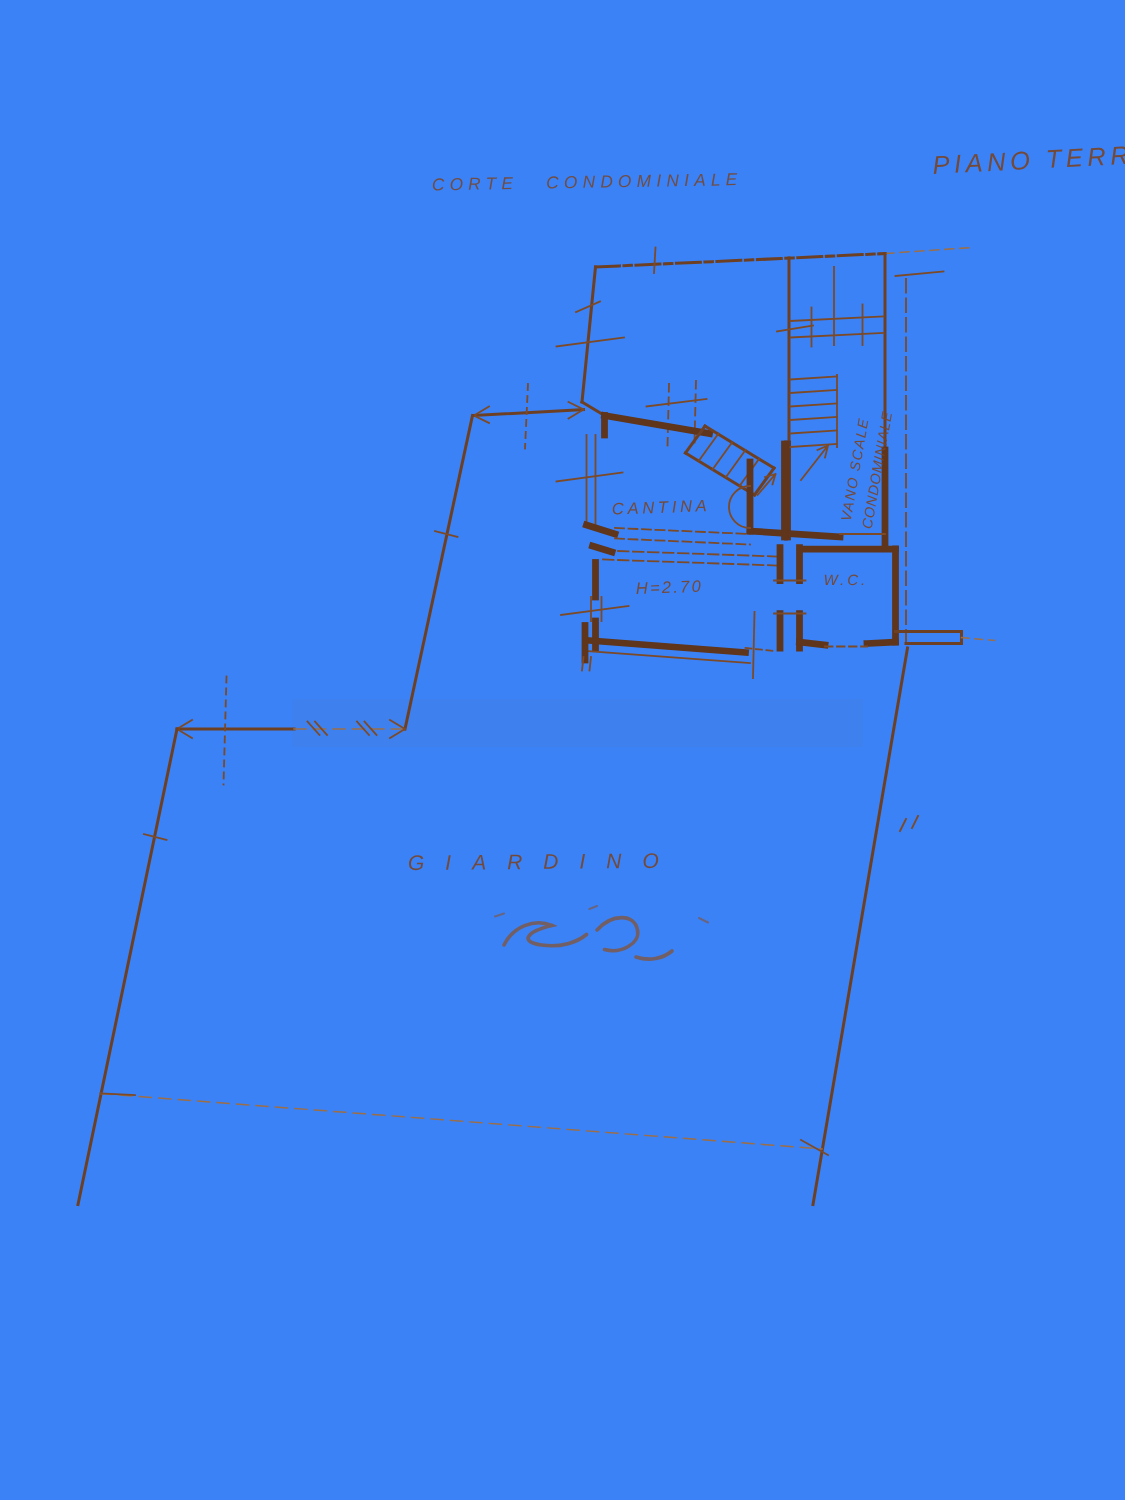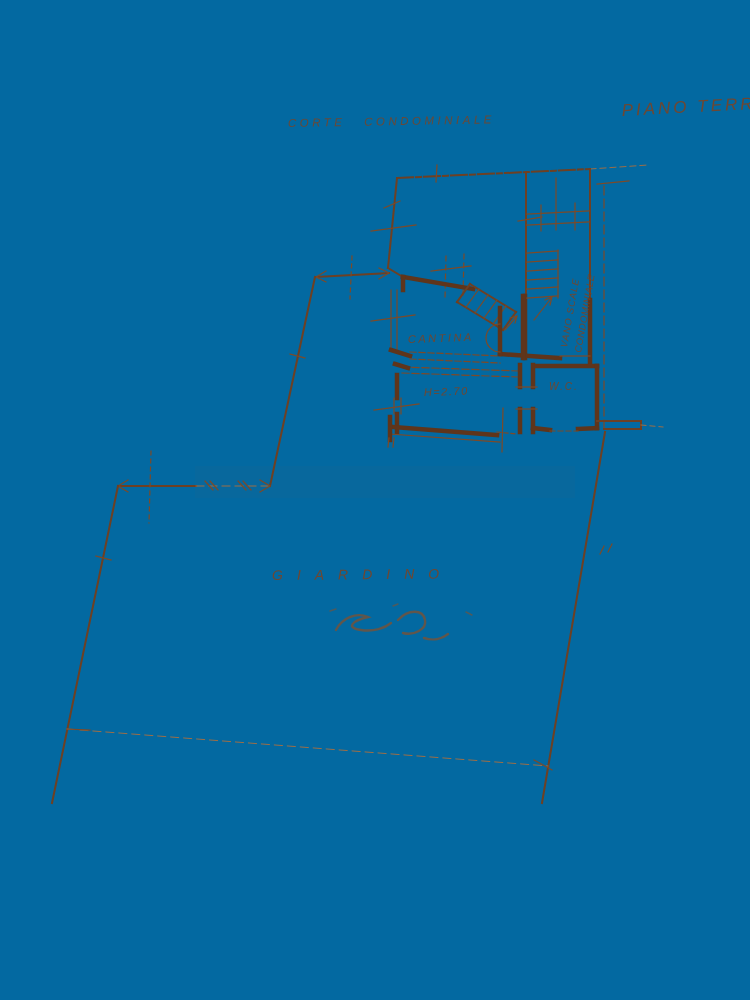--- a/index.html
+++ b/index.html
@@ -1,16 +1,16 @@
 <!DOCTYPE html>
 <html><head>
 <meta charset="utf-8">
 <style>
   html,body{margin:0;padding:0;width:750px;height:1000px;overflow:hidden;background:#ffffff;}
-  .page{position:relative;width:750px;height:1000px;background:#0369a1;}
+  .page{position:relative;width:750px;height:1000px;background:#3b82f6;}
   svg{display:block;}
   .ink-text{fill:#7a4426;font-style:italic;font-family:"Liberation Sans",sans-serif;}
   .w-thick{stroke:#5f351b;stroke-width:4.5;fill:none;stroke-linecap:square;}
   .w-med{stroke:#6e4023;stroke-width:2;fill:none;stroke-linecap:square;}
   .w-thin{stroke:#7d4a28;stroke-width:1.2;fill:none;stroke-linecap:square;}
   .w-faint{stroke:#9c6e47;stroke-width:1;fill:none;stroke-linecap:square;}
 </style>
 </head>
 <body>
 

